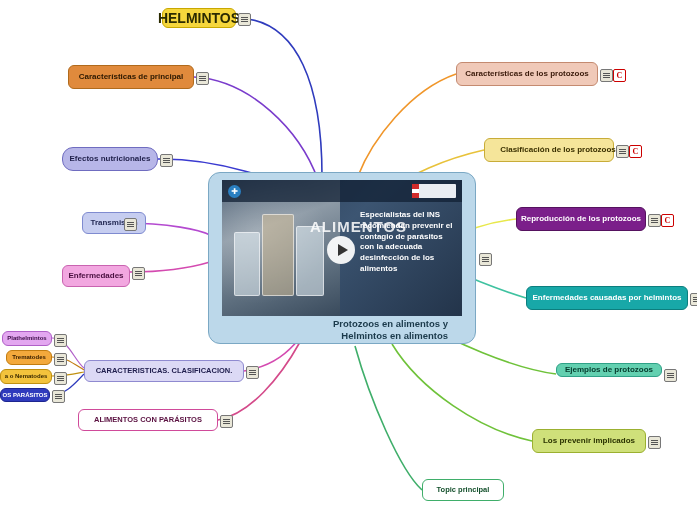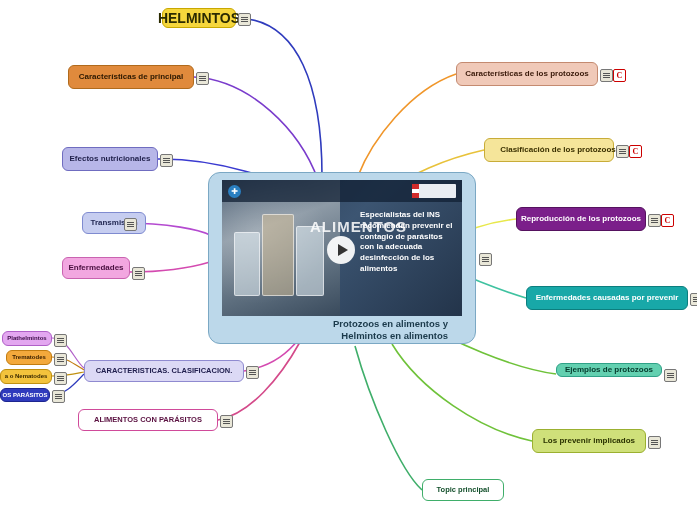--- a/index.html
+++ b/index.html
@@ -244,29 +244,29 @@
 
   <div id="nodes-layer">
       <div class="node" style="left: 162px; top: 8px; width: 74px; height: 20px; background: rgb(245, 214, 60); border-color: rgb(200, 168, 0); color: rgb(42, 42, 0); font-size: 14px;">
         <span>HELMINTOS</span>
       </div>
       <div class="badge note" style="left: 238px; top: 13px;"></div>
       <div class="node" style="left: 68px; top: 65px; width: 126px; height: 24px; background: rgb(224, 138, 60); border-color: rgb(176, 106, 28); color: rgb(43, 24, 0); font-size: 8px;">
         <span>Características de principal</span>
       </div>
       <div class="badge note" style="left: 196px; top: 72px;"></div>
-      <div class="node" style="left: 62px; top: 147px; width: 96px; height: 24px; background: rgb(183, 182, 232); border-color: rgb(111, 108, 192); color: rgb(31, 31, 74); font-size: 8px;">
+      <div class="node" style="left: 62px; top: 147px; width: 96px; height: 24px; background: rgb(183, 182, 232); border-color: rgb(111, 108, 192); color: rgb(31, 31, 74); font-size: 8px; border-radius: 11px;">
         <span>Efectos nutricionales</span>
       </div>
       <div class="badge note" style="left: 160px; top: 154px;"></div>
       <div class="node" style="left: 58px; top: 212px; width: 64px; height: 22px; background: rgb(198, 205, 240); border-color: rgb(127, 139, 208); color: rgb(31, 37, 80); font-size: 8px; margin-left: 24px;">
         <span>Transmisión</span>
       </div>
       <div class="badge note" style="left: 124px; top: 218px;"></div>
-      <div class="node" style="left: 62px; top: 257px; width: 68px; height: 22px; background: rgb(242, 167, 224); border-color: rgb(201, 99, 176); color: rgb(74, 16, 64); font-size: 8px;">
+      <div class="node" style="left: 62px; top: 265px; width: 68px; height: 22px; background: rgb(242, 167, 224); border-color: rgb(201, 99, 176); color: rgb(74, 16, 64); font-size: 8px;">
         <span>Enfermedades</span>
       </div>
       <div class="badge note" style="left: 132px; top: 267px;"></div>
       <div class="node" style="left: 2px; top: 331px; width: 50px; height: 15px; background: rgb(227, 167, 240); border-color: rgb(176, 96, 200); color: rgb(58, 10, 69); font-size: 6px;">
         <span>Plathelmintos</span>
       </div>
       <div class="badge note" style="left: 54px; top: 333.5px;"></div>
       <div class="node" style="left: 6px; top: 350px; width: 46px; height: 15px; background: rgb(243, 169, 60); border-color: rgb(194, 124, 16); color: rgb(58, 32, 0); font-size: 6px;">
         <span>Trematodes</span>
       </div>
@@ -292,21 +292,21 @@
       </div>
       <div class="node" style="left: 532px; top: 429px; width: 114px; height: 24px; background: rgb(207, 224, 122); border-color: rgb(155, 176, 48); color: rgb(43, 51, 0); font-size: 8px;">
         <span>Los prevenir implicados</span>
       </div>
       <div class="badge note" style="left: 648px; top: 436px;"></div>
       <div class="node" style="left: 556px; top: 363px; width: 106px; height: 14px; background: rgb(99, 208, 176); border-color: rgb(47, 161, 135); color: rgb(5, 58, 44); font-size: 8px;">
         <span>Ejemplos de protozoos</span>
       </div>
       <div class="badge note" style="left: 664px; top: 369px;"></div>
       <div class="node" style="left: 526px; top: 286px; width: 162px; height: 24px; background: rgb(24, 168, 168); border-color: rgb(12, 126, 126); color: rgb(255, 255, 255); font-size: 8px;">
-        <span>Enfermedades causadas por prevenir</span>
+        <span>Enfermedades causadas por helmintos</span>
       </div>
       <div class="badge note" style="left: 690px; top: 293px;"></div>
       <div class="node" style="left: 516px; top: 207px; width: 130px; height: 24px; background: rgb(123, 31, 138); border-color: rgb(85, 18, 95); color: rgb(255, 255, 255); font-size: 8px;">
         <span>Reproducción de los protozoos</span>
       </div>
       <div class="badge note" style="left: 648px; top: 214px;"></div>
       <div class="badge letter" style="left: 661px; top: 214px;">C</div>
       <div class="node" style="left: 484px; top: 138px; width: 130px; height: 24px; background: rgb(245, 229, 154); border-color: rgb(200, 172, 56); color: rgb(58, 48, 0); font-size: 8px; padding-left: 24px;">
         <span>Clasificación de los protozoos</span>
       </div>

